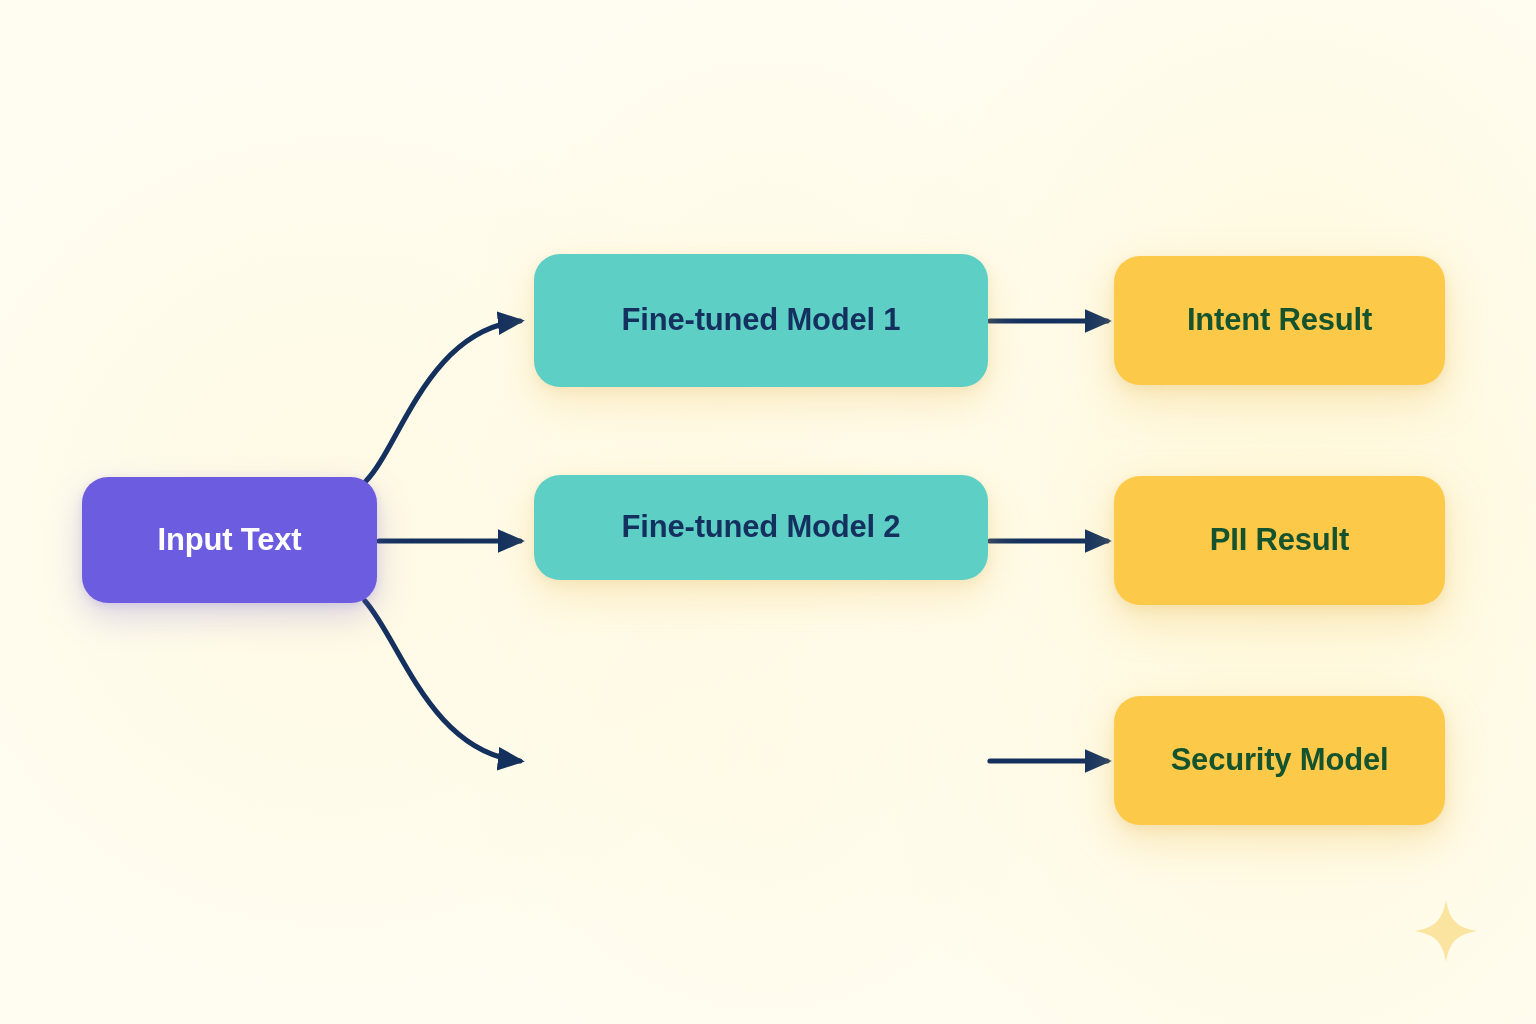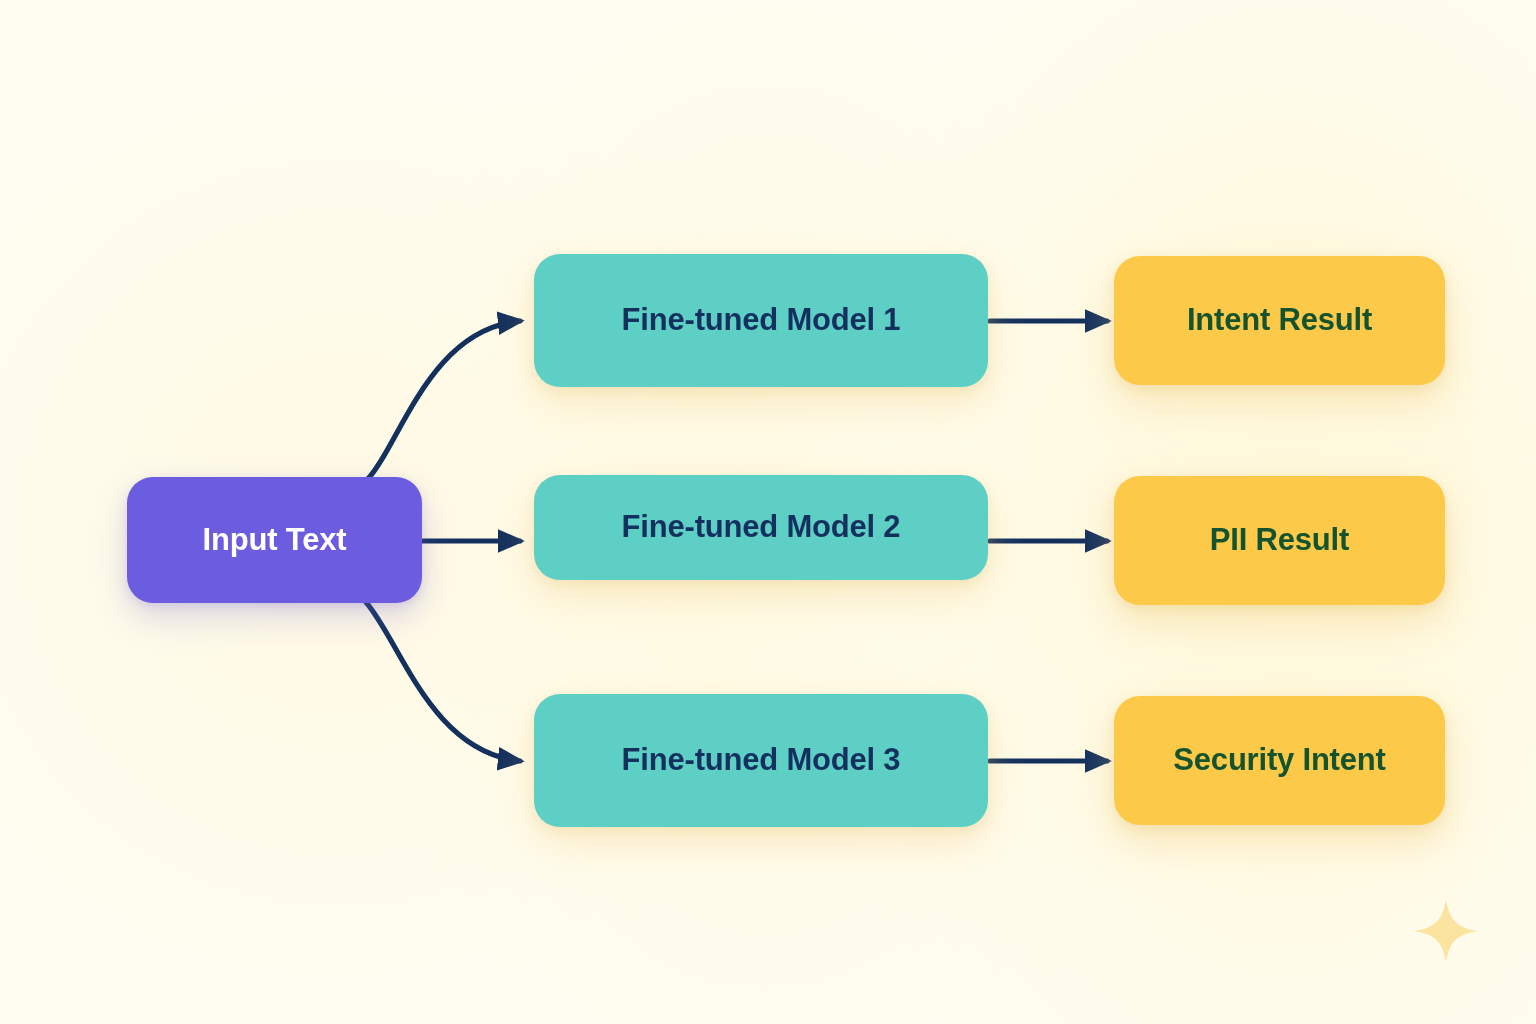--- a/index.html
+++ b/index.html
@@ -35,21 +35,20 @@
     letter-spacing: -0.2px;
   }
   .node-label { display:block; line-height:1.1; }
 
   .node.input {
     left: 82px; top: 477px; width: 295px; height: 126px;
     background: #6c5ce0;
     color: #ffffff;
     font-size: 31px; font-weight: bold;
     box-shadow: 0 14px 34px rgba(120,105,210,0.26), 0 3px 10px rgba(120,105,210,0.18);
-    margin-left: 45px;
   }
   .node.model {
     left: 534px; width: 454px; height: 133px;
     background: #5ecfc4;
     color: #13305e;
     font-size: 31px; font-weight: bold;
     box-shadow: 0 16px 38px rgba(240,200,110,0.30), 0 4px 12px rgba(200,170,90,0.16);
   }
   .node.model.m1 { top: 254px; }
   .node.model.m2 { top: 475px; height: 105px; }
@@ -93,31 +92,28 @@
   <div class="node input">
     <span class="node-label">Input Text</span>
   </div>
 
   <div class="node model m1">
     <span class="node-label">Fine-tuned Model 1</span>
   </div>
   <div class="node model m2">
     <span class="node-label">Fine-tuned Model 2</span>
   </div>
-  <div class="node model m3">
-    <span class="node-label">Fine-tuned Model 3</span>
-  </div>
 
   <div class="node result r1">
     <span class="node-label">Intent Result</span>
   </div>
   <div class="node result r2">
     <span class="node-label">PII Result</span>
   </div>
   <div class="node result r3">
-    <span class="node-label">Security Intent</span>
+    <span class="node-label">Security Model</span>
   </div>
 
   <svg class="sparkle" viewBox="0 0 100 100" xmlns="http://www.w3.org/2000/svg">
     <path d="M50 4 C55 34 66 45 96 50 C66 55 55 66 50 96 C45 66 34 55 4 50 C34 45 45 34 50 4 Z" fill="#FBE3A0"></path>
   </svg>
 
 </div>
 
 </body></html>

